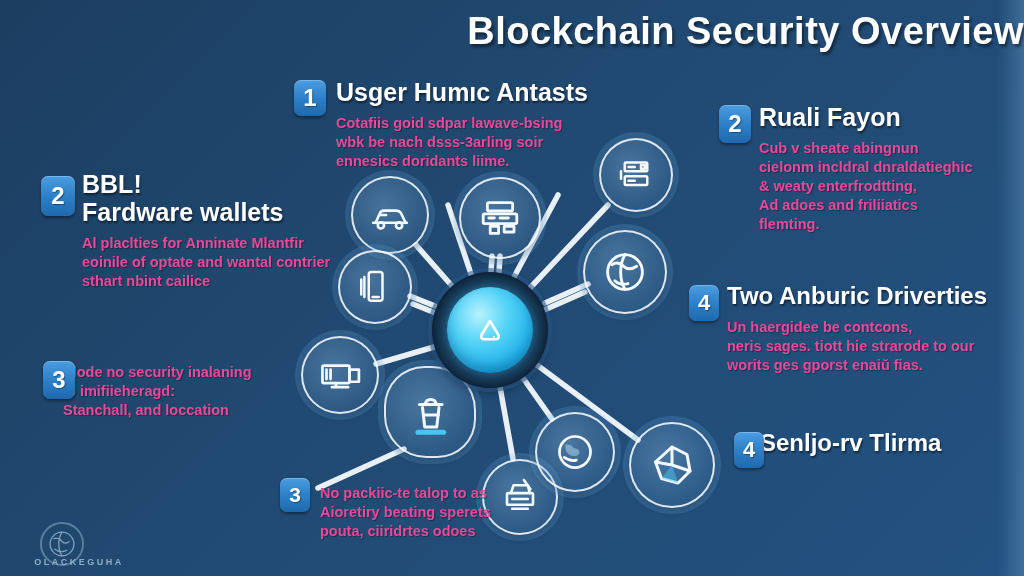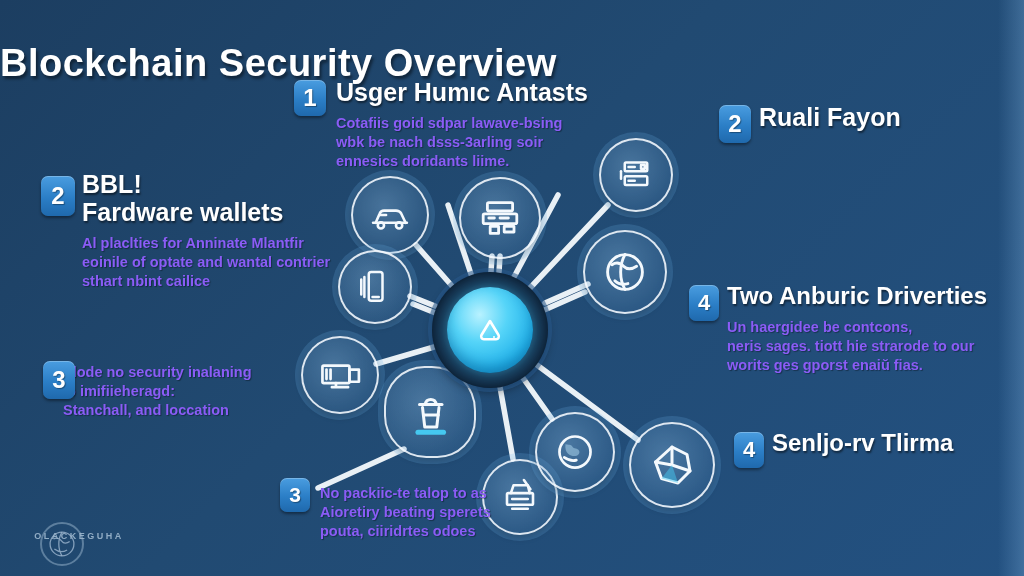--- a/index.html
+++ b/index.html
@@ -9,39 +9,39 @@
     position:relative;
     background:linear-gradient(135deg,#1c3e61 0%,#214a72 45%,#235181 100%);
   }
   .edge-light {
     position:absolute; right:0; top:0; width:26px; height:576px;
     background:linear-gradient(to right,rgba(120,170,215,0),rgba(130,180,225,.30));
     pointer-events:none;
   }
   .page-title {
     position:absolute; top:10px; left:0; width:1024px;
-    text-align:left; color:#ffffff; font-size:38px; font-weight:800;
-    letter-spacing:.5px; text-shadow:2px 3px 3px rgba(0,0,0,.45);margin-top:32px;
+    text-align:right; color:#ffffff; font-size:38px; font-weight:800;
+    letter-spacing:.5px; text-shadow:2px 3px 3px rgba(0,0,0,.45);
   }
   .section { position:absolute; }
   .badge {
     position:absolute; width:33px; height:38px;
     background:linear-gradient(180deg,#4a9de0 0%,#2b7ec6 55%,#1f69ad 100%);
     border-radius:7px;
     box-shadow:0 2px 3px rgba(0,0,0,.4), inset 0 1px 0 rgba(255,255,255,.25);
     color:#ffffff; font-size:24px; font-weight:800;
     display:flex; align-items:center; justify-content:center;
     text-shadow:1px 1px 1px rgba(0,0,0,.35);
   }
   .sec-title {
     color:#ffffff; font-weight:800; white-space:pre-line;
     text-shadow:1px 2px 2px rgba(0,0,0,.5); line-height:1.12;
   }
   .sec-body {
-    color:#8b5cf6; font-weight:600; white-space:pre-line;
+    color:#ec4899; font-weight:600; white-space:pre-line;
     font-size:14.5px; line-height:19px; margin-top:8px;
     text-shadow:1px 1px 1px rgba(0,0,0,.35);
   }
   .node {
     position:absolute; border-radius:50%;
     background:radial-gradient(circle at 42% 38%, rgba(150,200,240,.34), rgba(85,140,190,.20) 75%);
     border:2.5px solid rgba(246,251,255,.88);
     box-shadow:0 0 0 6px rgba(110,180,235,.20), 0 3px 6px rgba(0,0,0,.25);
     display:flex; align-items:center; justify-content:center;
   }
@@ -59,21 +59,21 @@
     display:flex; align-items:center; justify-content:center;
   }
   .hub-inner svg { stroke:#ffffff; fill:none; stroke-width:2.6; stroke-linecap:round; stroke-linejoin:round; }
   .footer-logo {
     position:absolute; left:40px; top:522px; width:44px; height:44px; border-radius:50%;
     border:2px solid rgba(180,205,225,.55); opacity:.75;
     display:flex; align-items:center; justify-content:center;
   }
   .footer-logo svg { stroke:rgba(200,220,240,.8); fill:none; stroke-width:1.5; }
   .footer-name {
-    position:absolute; left:14px; top:531px; width:130px; text-align:center;
+    position:absolute; left:14px; top:557px; width:130px; text-align:center;
     color:#9db7ce; font-size:9px; font-weight:700; letter-spacing:2.5px; opacity:.9;
   }
   #spokes { position:absolute; left:0; top:0; }
   .t1{font-size:25px;} .t2{font-size:24px;}
 </style>
 </head>
 <body>
 
 <div class="edge-light"></div>
 
@@ -227,37 +227,42 @@
   <div class="sec-body" style="margin-left:40px;">No packiic-te talop to as
 Aioretiry beating sperets
 pouta, ciiridrtes odoes</div>
 </div>
 
 <div class="section" style="left:719px;top:103px;width:300px;">
   <div class="badge" style="left:0;top:2px;width:32px;height:38px;">
       <span>2</span>
     </div>
   <div class="sec-title t1" style="margin-left:40px;">Ruali Fayon</div>
+  <div class="sec-body" style="margin-left:40px;">Cub v sheate abingnun
+cielonm incldral dnraldatieghic
+&amp; weaty enterfrodtting,
+Ad adoes and friliiatics
+flemting.</div>
 </div>
 
 <div class="section" style="left:689px;top:283px;width:335px;">
   <div class="badge" style="left:0;top:2px;width:30px;height:36px;font-size:22px;">
       <span>4</span>
     </div>
   <div class="sec-title t2" style="margin-left:38px;">Two Anburic Driverties</div>
   <div class="sec-body" style="margin-left:38px;">Un haergidee be contcons,
 neris sages. tiott hie strarode to our
 worits ges gporst enaiŭ fias.</div>
 </div>
 
 <div class="section" style="left:734px;top:430px;width:290px;">
   <div class="badge" style="left:0;top:2px;width:30px;height:36px;font-size:22px;">
       <span>4</span>
     </div>
-  <div class="sec-title t2" style="margin-left:38px;">Senljo-rv Tlirma</div>
+  <div class="sec-title t2" style="margin-left:26px;">Senljo-rv Tlirma</div>
 </div>
 
 <div class="footer-logo">
   <svg width="34" height="34" viewBox="0 0 40 40">
     <circle cx="20" cy="20" r="14"></circle>
     <path d="M10 14 c4-2 8 0 10 3 c2 3 6 2 9 0 M11 26 c4 3 10 4 15 1 M20 6 c-5 8-5 20 0 28"></path>
   </svg>
 </div>
 <div class="footer-name">OLACKEGUHA</div>
 

